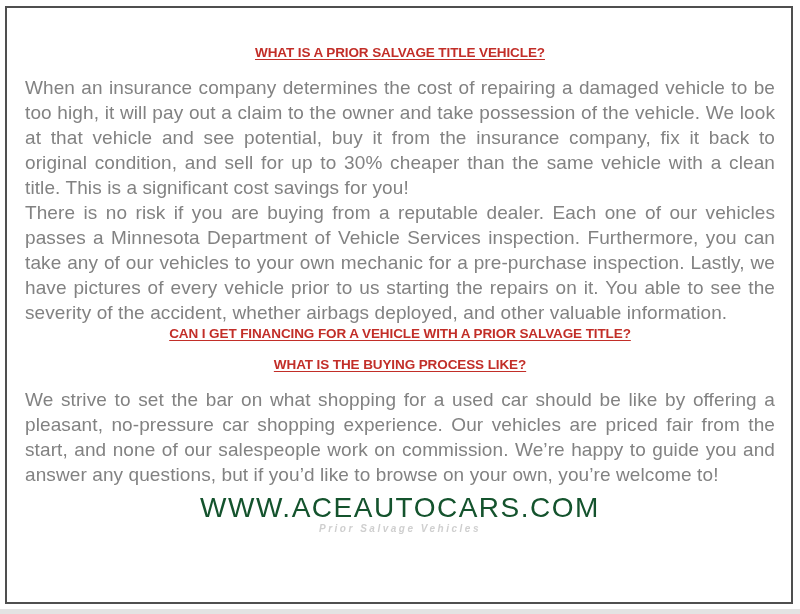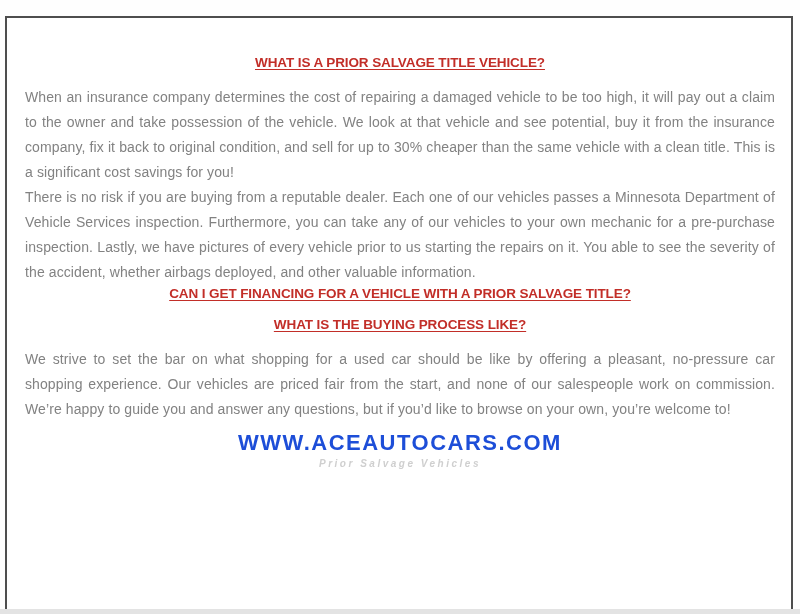--- a/index.html
+++ b/index.html
@@ -15,21 +15,21 @@
     position: relative;
   }
   .photo {
     position: absolute;
     inset: 0;
     background: #fefefe;
   }
   .page {
     position: absolute;
     left: 5px;
-    top: 16px;
+    top: 6px;
     width: 788px;
     height: 598px;
     box-sizing: border-box;
     border: 2px solid #4e4e4e;
     background: #ffffff;
     padding: 36px 16px 0 18px;
     overflow: hidden;
   }
   h2.question {
     margin: 0 0 13px 0;
@@ -37,36 +37,36 @@
     line-height: 18px;
     font-weight: bold;
     letter-spacing: -0.1px;
     color: #c22e28;
     text-align: center;
     text-decoration: underline;
     text-underline-offset: 2px;
   }
   p.answer {
     margin: 0;
-    font-size: 14px;
+    font-size: 19px;
     line-height: 25px;
     color: #828282;
     text-align: justify;
     letter-spacing: 0.1px;
   }
   .footer {
     margin-top: 8px;
     text-align: center;
   }
   .footer .site {
-    font-size: 22px;
+    font-size: 28px;
     line-height: 26px;
-    font-weight: bold;
+    font-weight: normal;
     letter-spacing: 1.5px;
-    color: #1d4ed8;
+    color: #14532d;
   }
   .footer .tagline {
     margin-top: 2px;
     font-size: 10px;
     line-height: 12px;
     font-weight: bold;
     letter-spacing: 2.5px;
     color: #cfcfcf;
     font-style: italic;
   }

